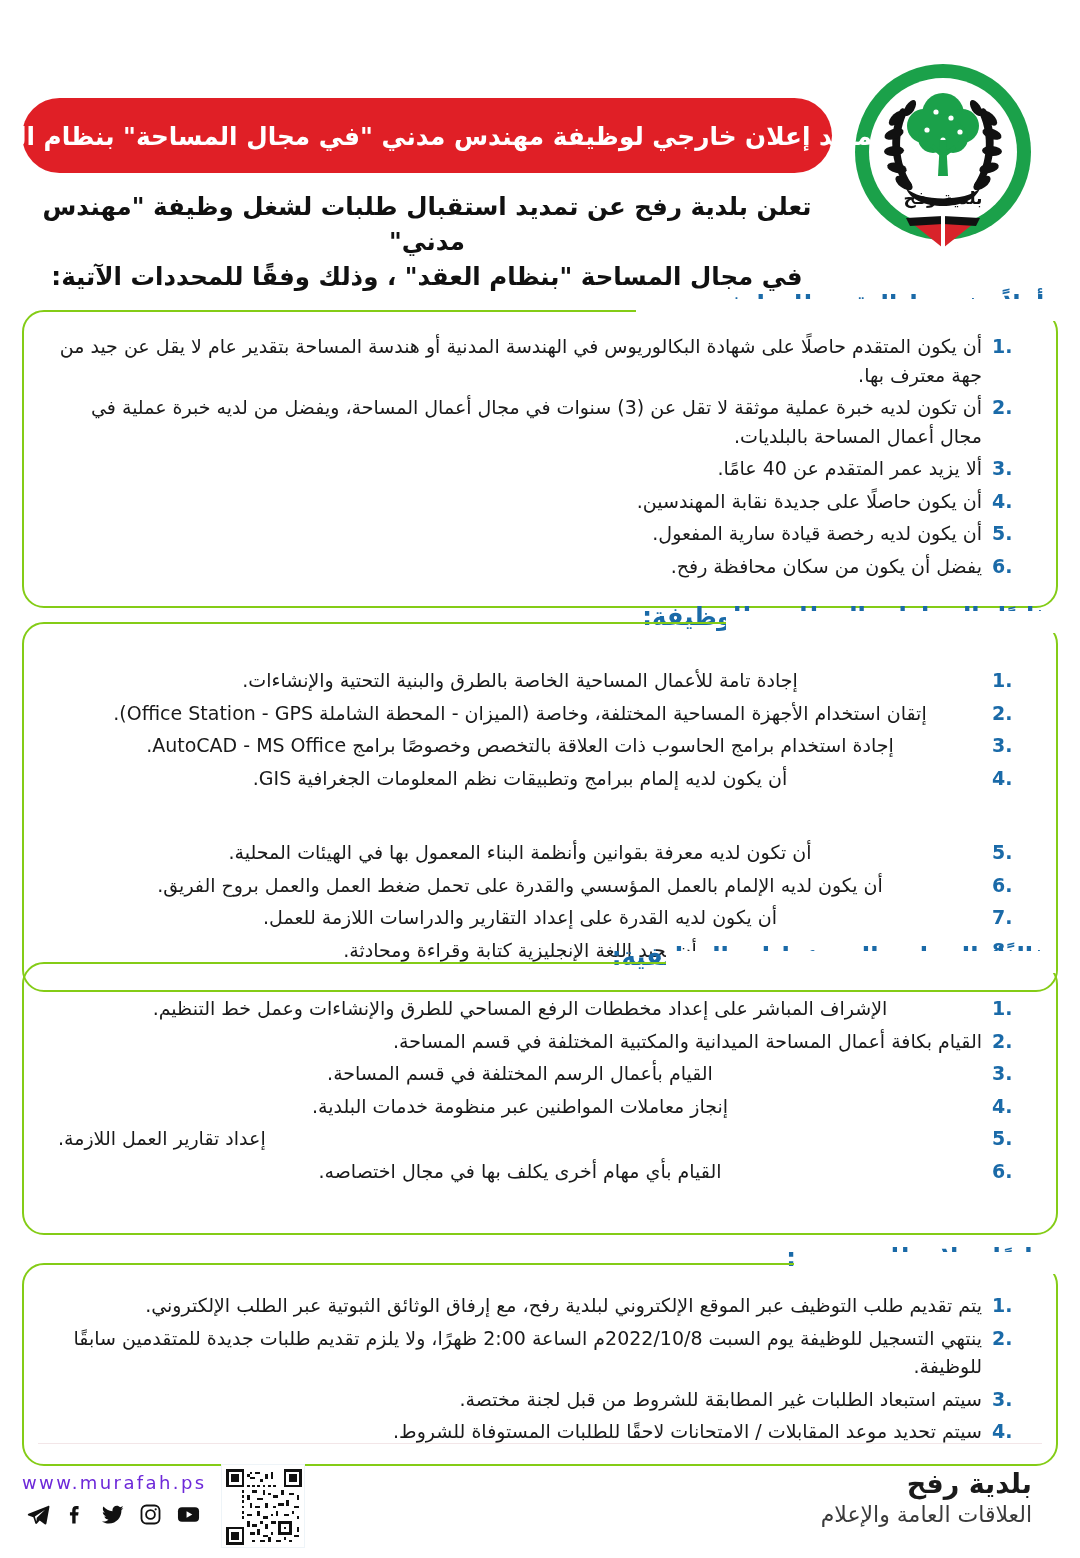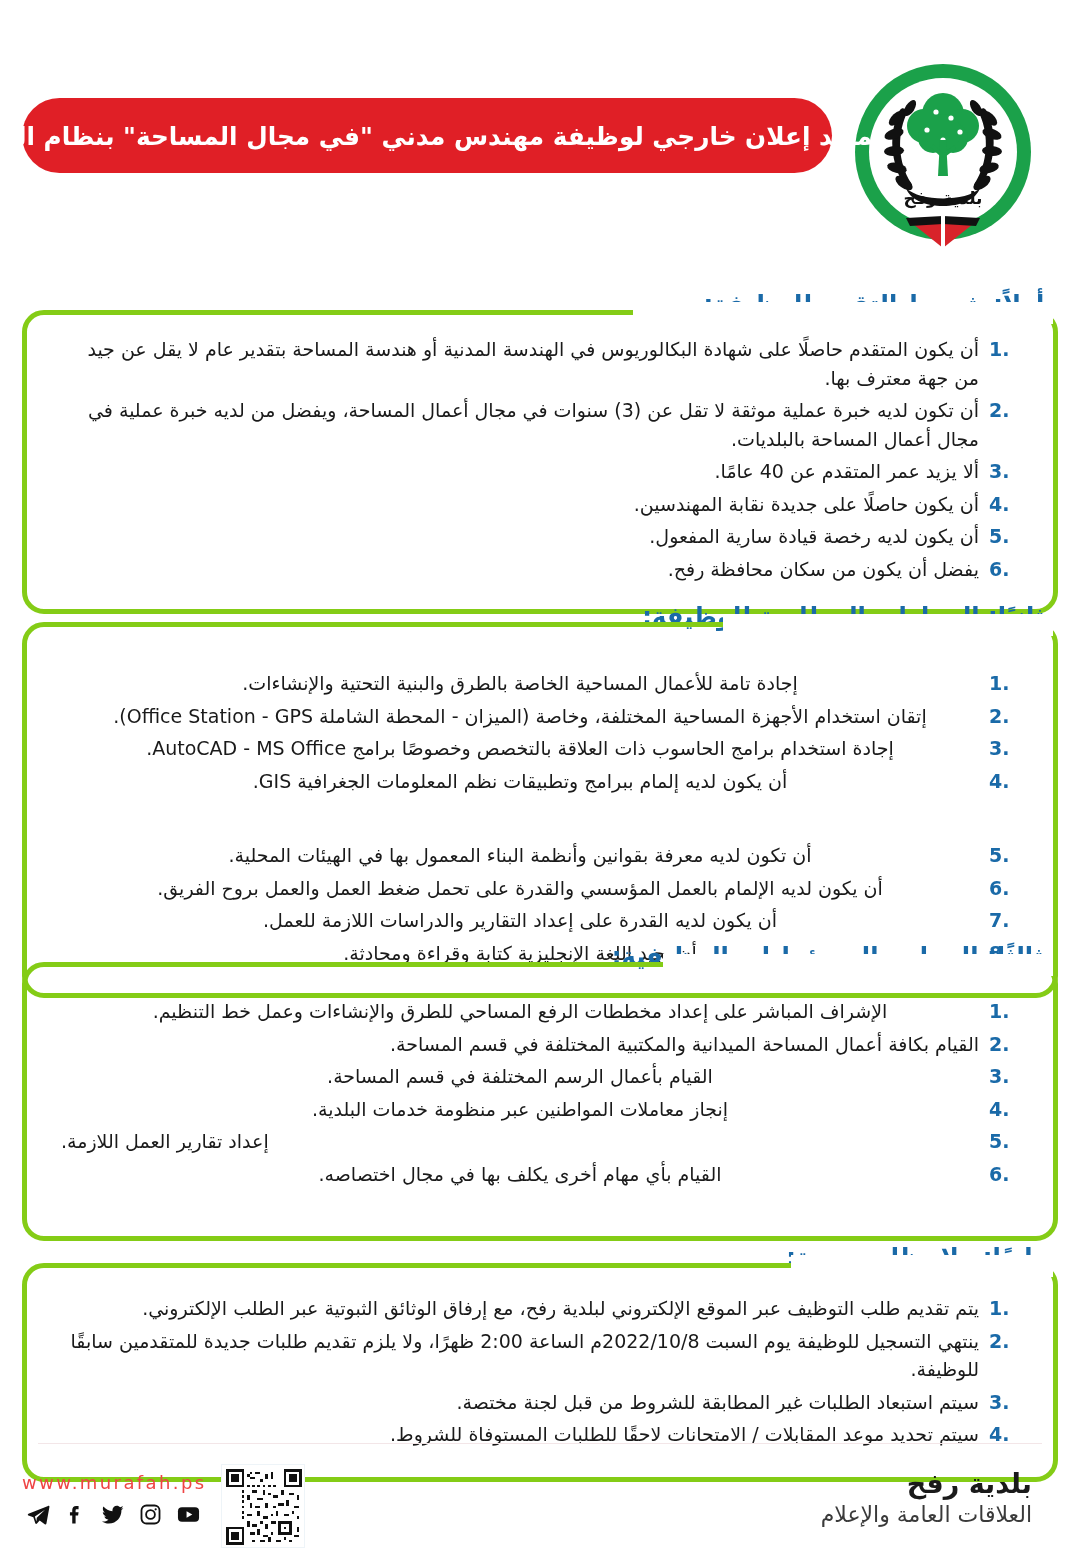--- a/index.html
+++ b/index.html
@@ -91,21 +91,21 @@
     font-size: 25px;
     font-weight: bold;
     white-space: nowrap;
     padding-inline-start: 8px;
     letter-spacing: -0.2px;
     transform: scaleX(0.97);
   }
 
   .sec-body {
     position: relative;
-    border: 5px solid #84cc16;
+    border: 2px solid #84cc16;
     border-radius: 22px;
     padding: 20px 34px 22px 34px;
     margin-top: -14px;
   }
 
   
   .notch {
     position: absolute;
     top: -13px;
     right: 0;
@@ -188,21 +188,21 @@
     top: 4px;
     display: flex;
     align-items: flex-start;
     gap: 14px;
     direction: ltr;
   }
 
   .web-block { text-align: center; padding-top: 8px; }
 
   .web-url {
-    color: #ef4444;
+    color: #6d28d9;
     font-size: 18px;
     letter-spacing: 2.4px;
     direction: ltr;
     white-space: nowrap;
   }
 
   .social-row {
     margin-top: 10px;
     display: flex;
     align-items: center;
@@ -287,20 +287,24 @@
         <path d="M58 166 L95 164 L95 172 L62 174 Z" fill="#111111"></path>
         <path d="M132 166 L95 164 L95 172 L128 174 Z" fill="#111111"></path>
         <rect x="93" y="164" width="4" height="34" fill="#ffffff"></rect>
       </svg>
     </div>
 
     <div class="title-banner">
       <span class="t">تمديد إعلان خارجي لوظيفة مهندس مدني "في مجال المساحة" بنظام العقد</span>
     </div>
 
+    <div class="intro">
+      <span class="ln">تعلن بلدية رفح عن تمديد استقبال طلبات لشغل وظيفة "مهندس مدني"</span>
+      <span class="ln">في مجال المساحة "بنظام العقد" ، وذلك وفقًا للمحددات الآتية:</span>
+    </div>
   </div>
 
   <div class="section" style="top:284px;">
     <div class="sec-head">
       <span class="htxt">أولاً: شروط التقدم للوظيفة:</span>
     </div>
     <div class="sec-body">
       <div class="notch" style="width:420px;"></div>
       <ol class="items">
         <li>أن يكون المتقدم حاصلًا على شهادة البكالوريوس في الهندسة المدنية أو هندسة المساحة بتقدير عام لا يقل عن جيد من جهة معترف بها.</li>
@@ -346,21 +350,21 @@
         <li style="text-align:left;">إعداد تقارير العمل اللازمة.</li>
         <li style="text-align:center;">القيام بأي مهام أخرى يكلف بها في مجال اختصاصه.</li>
       </ol>
     </div>
   </div>
 
   <div class="section" style="top:1237px;">
     <div class="sec-head">
       <span class="htxt">رابعًا: ملاحظات مهمة:</span>
     </div>
-    <div class="sec-body" style="padding-top:26px;padding-bottom:24px;">
+    <div class="sec-body" style="padding-top:26px;padding-bottom:14px;">
       <div class="notch" style="width:262px;"></div>
       <ol class="items">
         <li>يتم تقديم طلب التوظيف عبر الموقع الإلكتروني لبلدية رفح، مع إرفاق الوثائق الثبوتية عبر الطلب الإلكتروني.</li>
         <li>ينتهي التسجيل للوظيفة يوم السبت 2022/10/8م الساعة 2:00 ظهرًا، ولا يلزم تقديم طلبات جديدة للمتقدمين سابقًا للوظيفة.</li>
         <li>سيتم استبعاد الطلبات غير المطابقة للشروط من قبل لجنة مختصة.</li>
         <li>سيتم تحديد موعد المقابلات / الامتحانات لاحقًا للطلبات المستوفاة للشروط.</li>
       </ol>
     </div>
   </div>
 

